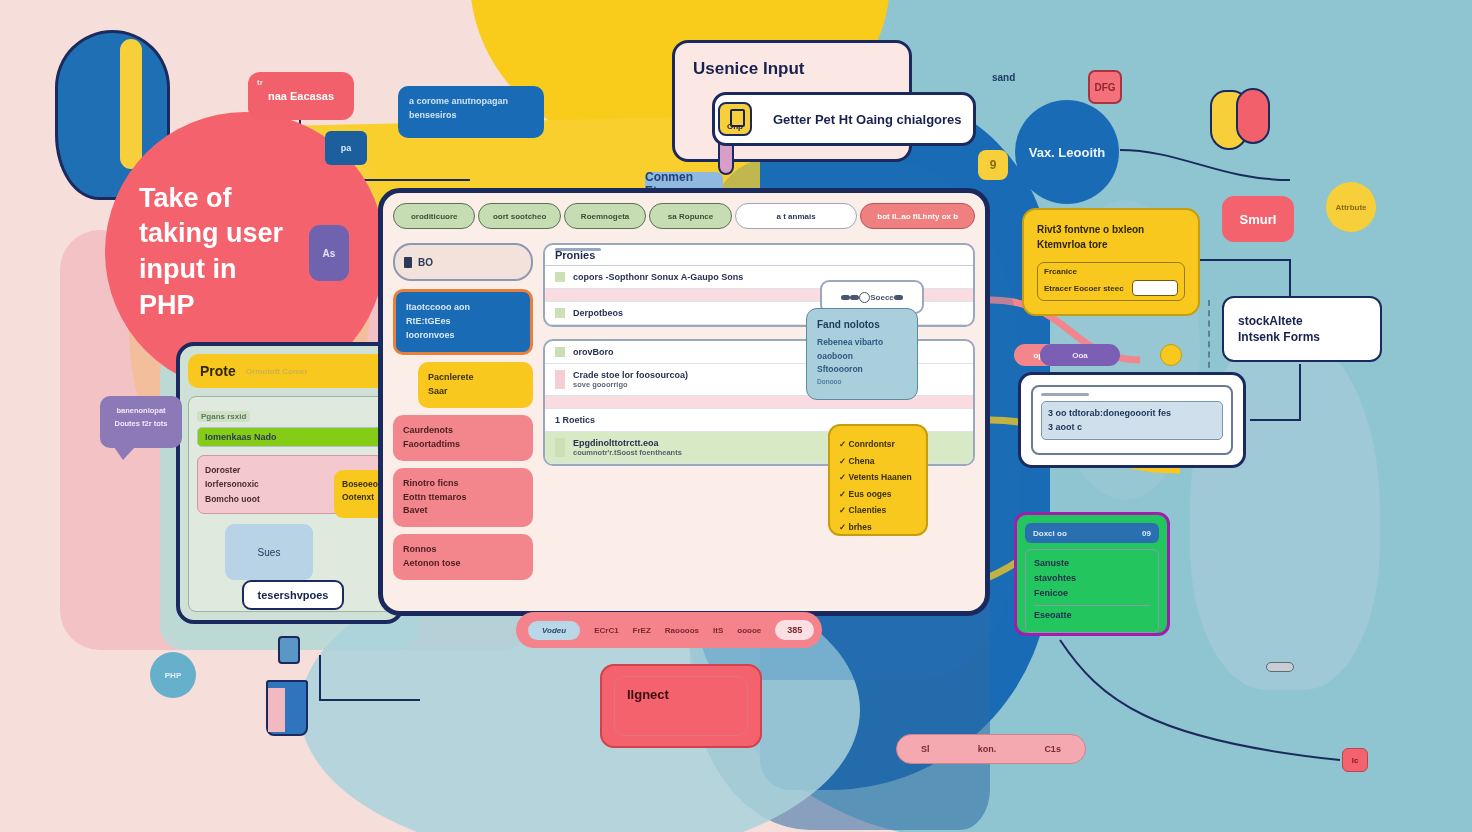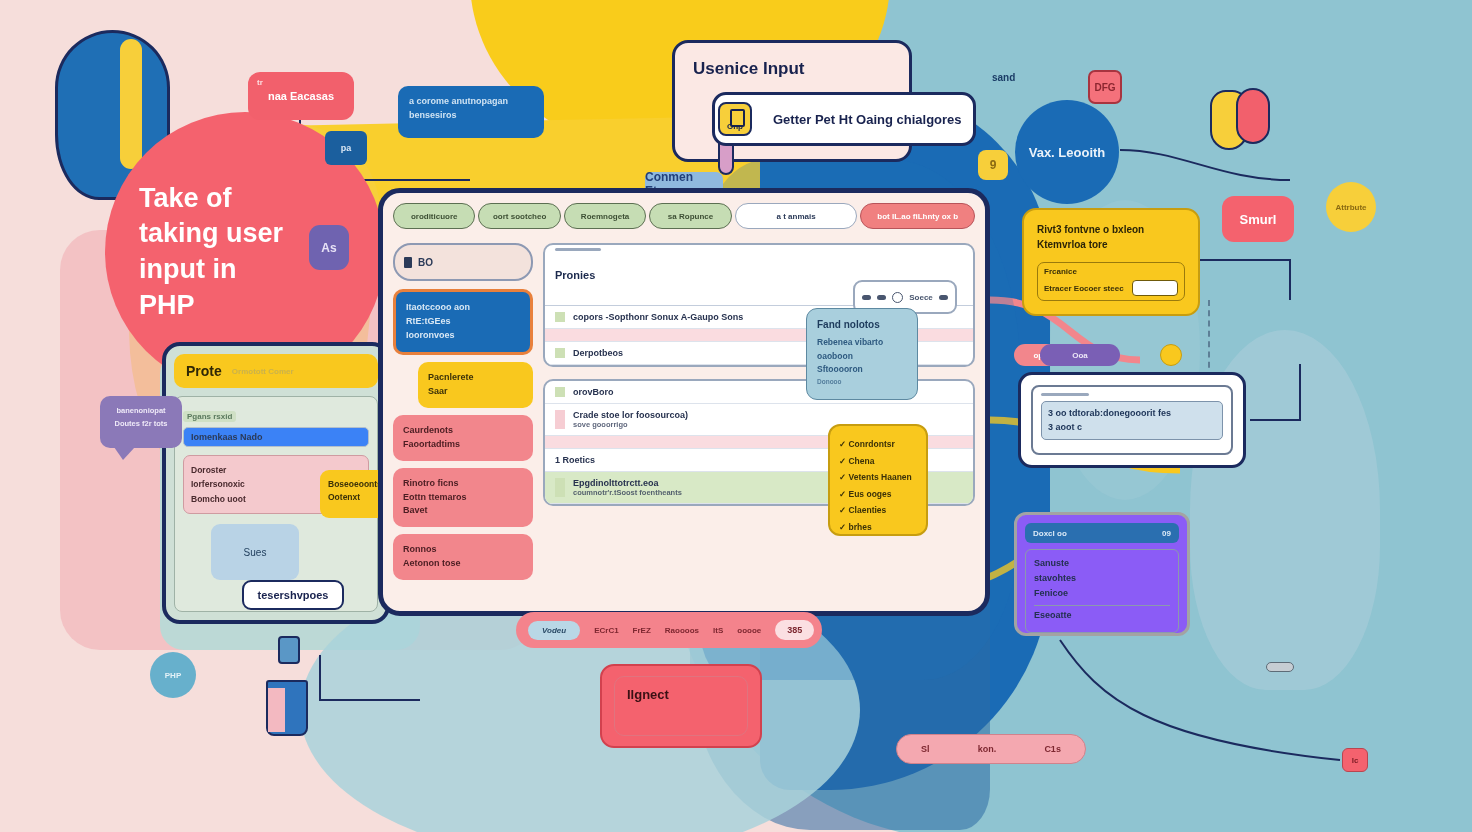--- a/index.html
+++ b/index.html
@@ -93,22 +93,22 @@
     left:398px;top:86px;width:146px;height:52px;background:#1a6bb5;
     border-radius:10px;padding:9px 11px;color:#cfe3f3;font-size:9px;
     line-height:1.5;font-weight:700;
   }
   .mini-blue{
     left:325px;top:131px;width:42px;height:34px;background:#1b5f9e;
     border-radius:6px;color:#dbe8f5;font-size:9px;display:flex;
     align-items:center;justify-content:center;font-weight:700;
   }
   .mini-purple{
-    left:309px;top:225px;width:40px;height:45px;background:#6f63b0;
-    border-radius:11px;color:#e7e2f6;font-size:12px;display:flex;
+    left:309px;top:225px;width:40px;height:56px;background:#6f63b0;
+    border-radius:11px;color:#e7e2f6;font-size:10px;display:flex;
     align-items:center;justify-content:center;font-weight:700;
   }
   .balloon-yellow{
     left:1210px;top:90px;width:38px;height:60px;background:#f7cf3a;
     border-radius:20px 20px 24px 24px;border:2px solid #1b2a5e;
   }
   .balloon-red{
     left:1236px;top:88px;width:34px;height:56px;background:#f2606c;
     border-radius:18px;border:2px solid #1b2a5e;
   }
@@ -211,22 +211,22 @@
     background:#fff;padding:6px 8px;box-sizing:border-box;
   }
   .rc-bar{height:3px;width:48px;background:#9aa8bd;border-radius:2px;margin-bottom:5px;}
   .rc-field{
     background:#cfe0ec;border:1.5px solid #7d93ab;border-radius:5px;
     padding:5px 6px;font-size:9px;font-weight:700;color:#1c3357;line-height:1.5;
   }
 
   
   .right-list{
-    left:1014px;top:512px;width:176px;height:124px;background:#8b5cf6;
-    border:3px solid #a3a3a3;border-radius:12px;padding:8px;
+    left:1014px;top:512px;width:156px;height:124px;background:#22c55e;
+    border:3px solid #a21caf;border-radius:12px;padding:8px;
   }
   .rl-head{
     background:#2a6fb0;border-radius:6px;height:20px;display:flex;
     align-items:center;justify-content:space-between;padding:0 8px;
     color:#dceaf7;font-size:8px;font-weight:700;
   }
   .rl-body{
     margin-top:6px;border:1.5px solid #8b99ad;border-radius:6px;
     height:84px;box-sizing:border-box;padding:6px 8px;
   }
@@ -265,21 +265,21 @@
   .st-blue{background:#1a6bb5;color:#d9e8f5;border:3px solid #e8803c;}
   .st-yellow{background:#f9c81e;color:#3c3208;margin-left:25px;}
   .st-red{background:#f2868c;color:#4b1d22;}
 
   .content-col{flex:1;}
   .panel{
     background:#fff;border:2px solid #9aa8bd;border-radius:10px;
     margin-bottom:12px;overflow:hidden;
   }
   .panel-head{
-    padding:24px 10px;font-size:11px;font-weight:700;color:#1c2a4d;
+    padding:4px 10px;font-size:11px;font-weight:700;color:#1c2a4d;
     border-bottom:1.5px solid #c3cddc;position:relative;
   }
   .panel-head:before{
     content:"";position:absolute;left:10px;top:3px;width:46px;height:2.5px;
     background:#9aa8bd;border-radius:2px;
   }
   .row{
     display:flex;align-items:center;gap:8px;padding:6px 10px;
     border-bottom:1px solid #dde3ec;font-size:9px;font-weight:700;color:#27324f;
   }
@@ -302,45 +302,45 @@
     left:828px;top:424px;width:100px;height:112px;background:#f9c81e;
     border:2px solid #c79d10;border-radius:12px;padding:10px 9px;
   }
   .ck{font-size:8.5px;font-weight:700;color:#3b3108;line-height:1.95;}
   .ck:before{content:"\2713  ";}
 
   
   .wctl{
     left:820px;top:280px;width:104px;height:34px;background:#fff;
     border:2px solid #9aa8bd;border-radius:9px;display:flex;
-    align-items:center;justify-content:center;gap:6px;
-    font-size:8px;font-weight:700;color:#49566f;margin-left:33px;
+    align-items:center;justify-content:center;
+    font-size:8px;font-weight:700;color:#49566f;
   }
   .wctl .d{width:9px;height:5px;background:#49566f;border-radius:3px;}
   .wctl .o{width:9px;height:9px;border:1.6px solid #49566f;border-radius:50%;}
 
   
   .left-win{
-    left:162px;top:342px;width:228px;height:282px;
+    left:176px;top:342px;width:228px;height:282px;
     background:#cfe0d6;border:4px solid #1b2a5e;border-radius:18px;padding:8px;
   }
   .lw-head{
     background:#f9c81e;border-radius:10px;height:34px;display:flex;
     align-items:center;padding:0 12px;gap:10px;
   }
   .lw-title{font-size:14px;font-weight:700;color:#2f2706;}
   .lw-sub{font-size:8px;font-weight:700;color:#cbb24b;}
   .lw-body{
     margin-top:8px;background:#dfe9dd;border:1.5px solid #9fb2a6;
     border-radius:8px;height:216px;padding:8px;box-sizing:border-box;
   }
   .lw-tag{font-size:8px;font-weight:700;color:#5b7a5e;background:#cfe0c5;
     border-radius:3px;padding:1px 4px;display:inline-block;}
   .lw-field{
-    margin-top:4px;background:#3b82f6;border:1px solid #b3bfcb;border-radius:5px;
+    margin-top:4px;background:#84cc16;border:1px solid #b3bfcb;border-radius:5px;
     padding:4px 7px;font-size:9px;font-weight:700;color:#2b3a58;
   }
   .lw-sub-panel{
     margin-top:8px;background:#f4c9cd;border:1px solid #cf9ba1;border-radius:7px;
     padding:7px;font-size:8.5px;font-weight:700;color:#4a2a2e;line-height:1.7;
     position:relative;
   }
   .lw-yellow-chip{
     position:absolute;right:-42px;top:14px;width:90px;height:48px;
     background:#f9c81e;border-radius:9px;padding:8px;box-sizing:border-box;
@@ -522,20 +522,24 @@
     <div class="ry-field">
       <div class="ry-label">Frcanice</div>
       <div class="ry-input">
         <span>Etracer Eocoer steec</span>
         <span class="ry-box"></span>
       </div>
     </div>
   </div>
 
   <div class="abs smurl-pill">Smurl</div>
+  <div class="abs right-white">
+    <div>stockAltete</div>
+    <div>Intsenk Forms</div>
+  </div>
   <div class="abs dash-line"></div>
 
   <div class="abs right-code">
     <div class="rc-inner">
       <div class="rc-bar"></div>
       <div class="rc-field">
         <div>3 oo tdtorab:donegooorit fes</div>
         <div>3 aoot c</div>
       </div>
     </div>

